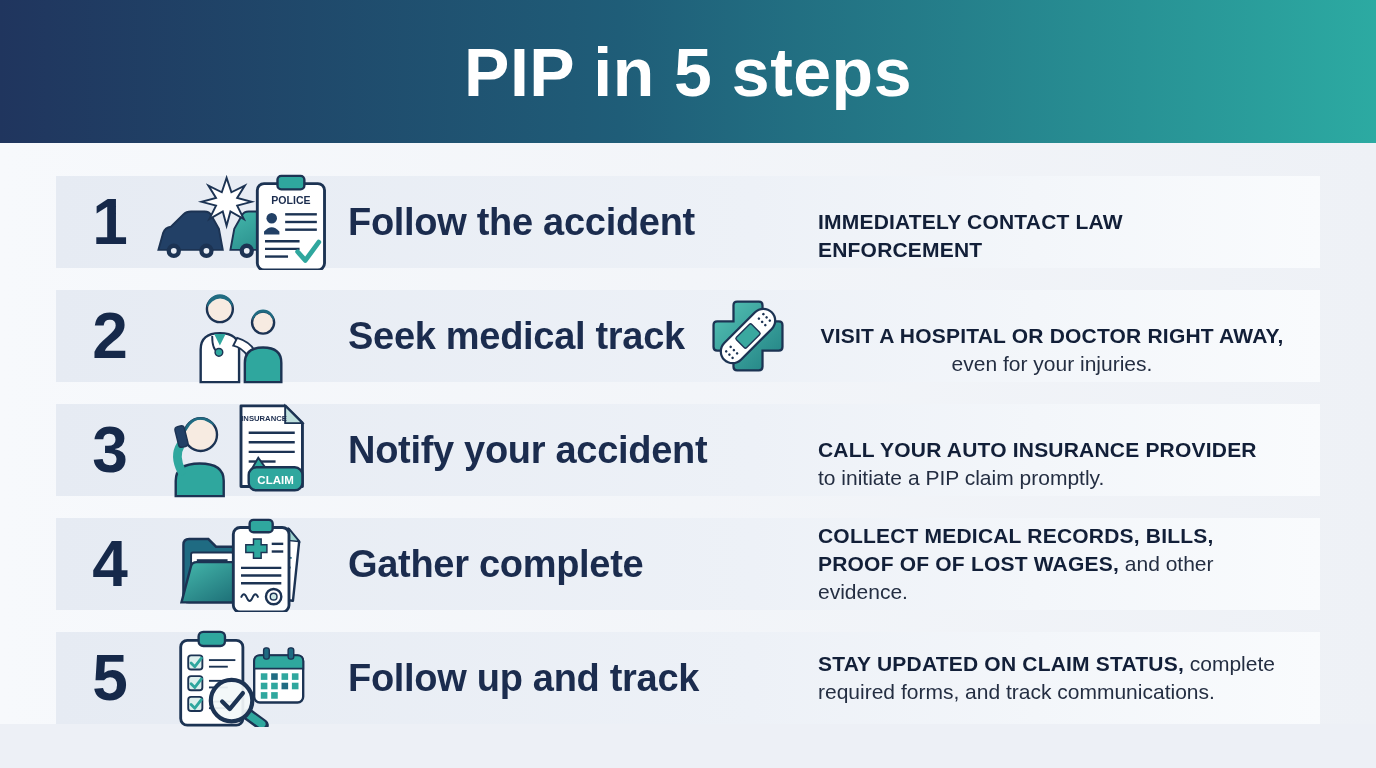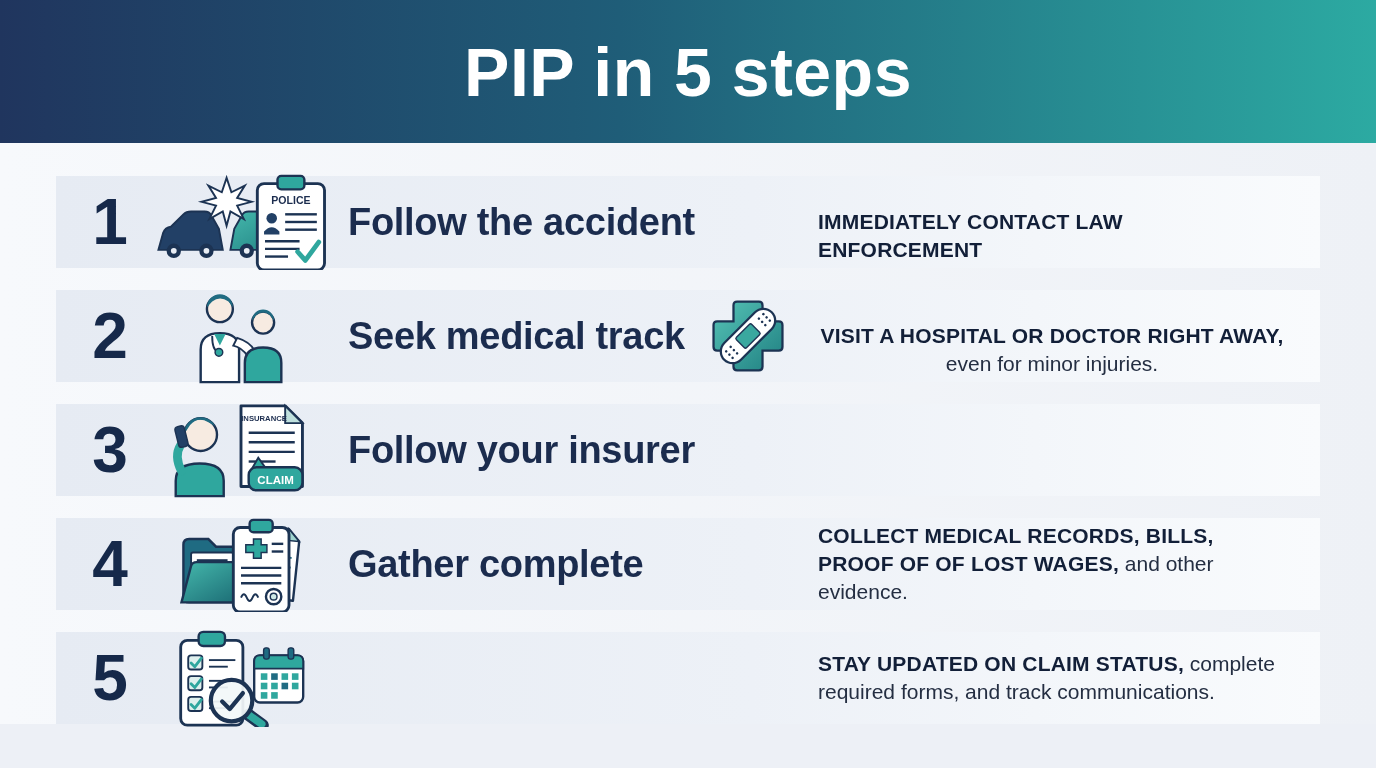--- a/index.html
+++ b/index.html
@@ -147,21 +147,21 @@
             <circle cx="65" cy="38" r="1.4"></circle>
               <circle cx="72" cy="38" r="1.4"></circle>
               <circle cx="65" cy="43" r="1.4"></circle>
             <circle cx="72" cy="43" r="1.4"></circle>
               <circle cx="65" cy="48" r="1.4"></circle>
               <circle cx="72" cy="48" r="1.4"></circle>
           </g>
         </g>
       </svg>
     </div>
-    <p class="desc"><b>VISIT A HOSPITAL OR DOCTOR RIGHT AWAY,</b><span>even for minor injuries.</span></p>
+    <p class="desc"><b>VISIT A HOSPITAL OR DOCTOR RIGHT AWAY,</b><span>even for your injuries.</span></p>
   </section>
 
   <section class="row stack">
     <div class="num">3</div>
     <div class="iconwrap">
       <svg viewBox="0 0 152 100" width="146" height="96">
         <g>
           <path d="M76 4 H122 L140 22 V88 H76 Z" fill="#ffffff" stroke="#1c3353" stroke-width="3" stroke-linejoin="round"></path>
           <path d="M122 4 L140 22 H122 Z" fill="#bfe0dd" stroke="#1c3353" stroke-width="2"></path>
           <text x="100" y="20" font-size="8" fill="#1b2c4e" text-anchor="middle">INSURANCE</text>
@@ -179,21 +179,22 @@
           <path d="M17 31 A17 17 0 0 1 49 25 L42 21 Q31 15 23 24 L19 30 Z" fill="#1f6b82"></path>
           <rect x="9" y="25" width="10" height="22" rx="3.5" fill="#224066" stroke="#1c3353" stroke-width="1.5" transform="rotate(-14 14 36)"></rect>
         </g>
         <g>
           <path d="M94 58 L86 72 L104 72 Z" fill="#2fa79e" stroke="#1c3353" stroke-width="2"></path>
           <rect x="84" y="68" width="56" height="24" rx="8" fill="#2fa79e" stroke="#1c3353" stroke-width="2.5"></rect>
           <text x="112" y="85" font-size="12" fill="#ffffff" text-anchor="middle">CLAIM</text>
         </g>
       </svg>
     </div>
-    <h2 class="title">Follow your insurer</h2>
+    <h2 class="title">Notify your accident</h2>
+    <p class="desc"><b>CALL YOUR AUTO INSURANCE PROVIDER</b><span>to initiate a PIP claim promptly.</span></p>
   </section>
 
   <section class="row">
     <div class="num">4</div>
     <div class="iconwrap">
       <svg viewBox="0 0 132 100" width="128" height="96">
         <defs>
           <linearGradient id="g4" x1="0" y1="0" x2="1" y2="1">
             <stop offset="0" stop-color="#45b8ac"></stop>
               <stop offset="1" stop-color="#17646f"></stop>
@@ -285,16 +286,17 @@
           </g>
         </g>
         <g>
           <line x1="78" y1="91" x2="93" y2="102" stroke="#1c3353" stroke-width="13" stroke-linecap="round"></line>
           <line x1="78" y1="91" x2="92" y2="101" stroke="#2fa79e" stroke-width="8" stroke-linecap="round"></line>
           <circle cx="60" cy="76" r="22" fill="#f2f8f9" fill-opacity="0.93" stroke="#1c3353" stroke-width="4.5"></circle>
           <path d="M50 77 L58 85 L72 68" fill="none" stroke="#1c3353" stroke-width="4.5" stroke-linecap="round" stroke-linejoin="round"></path>
         </g>
       </svg>
     </div>
+    <h2 class="title">Follow up and track</h2>
     <p class="desc"><b>STAY UPDATED ON CLAIM STATUS,</b><span> complete required forms, and track communications.</span></p>
   </section>
 
 </main>
 
 </body></html>

